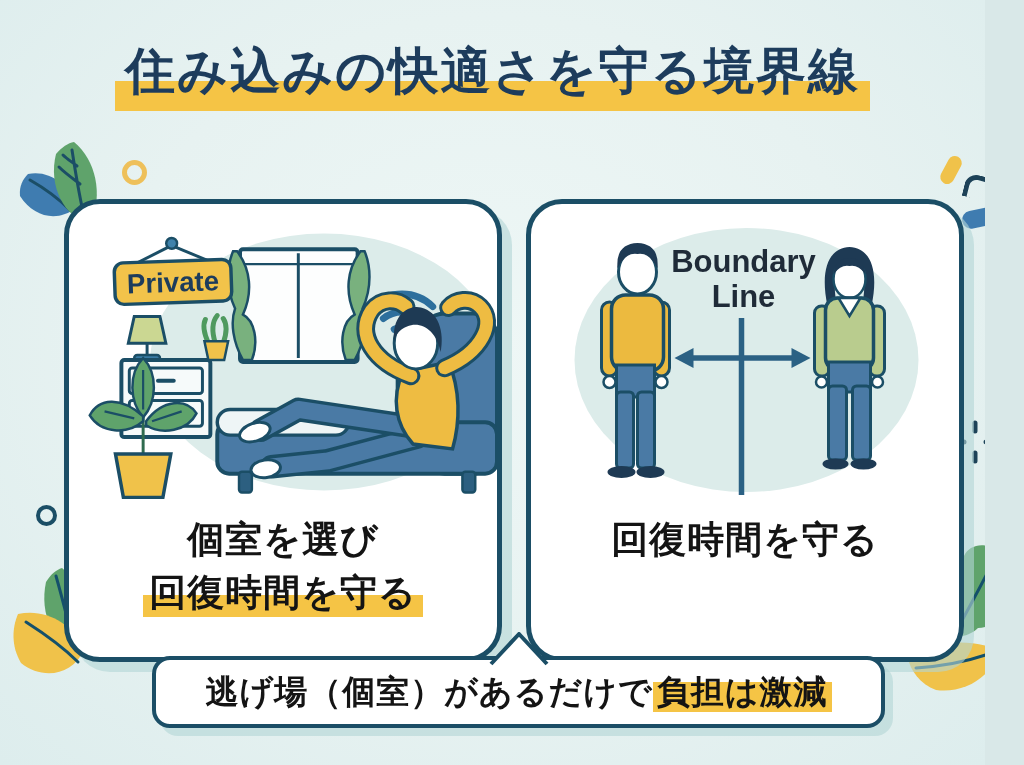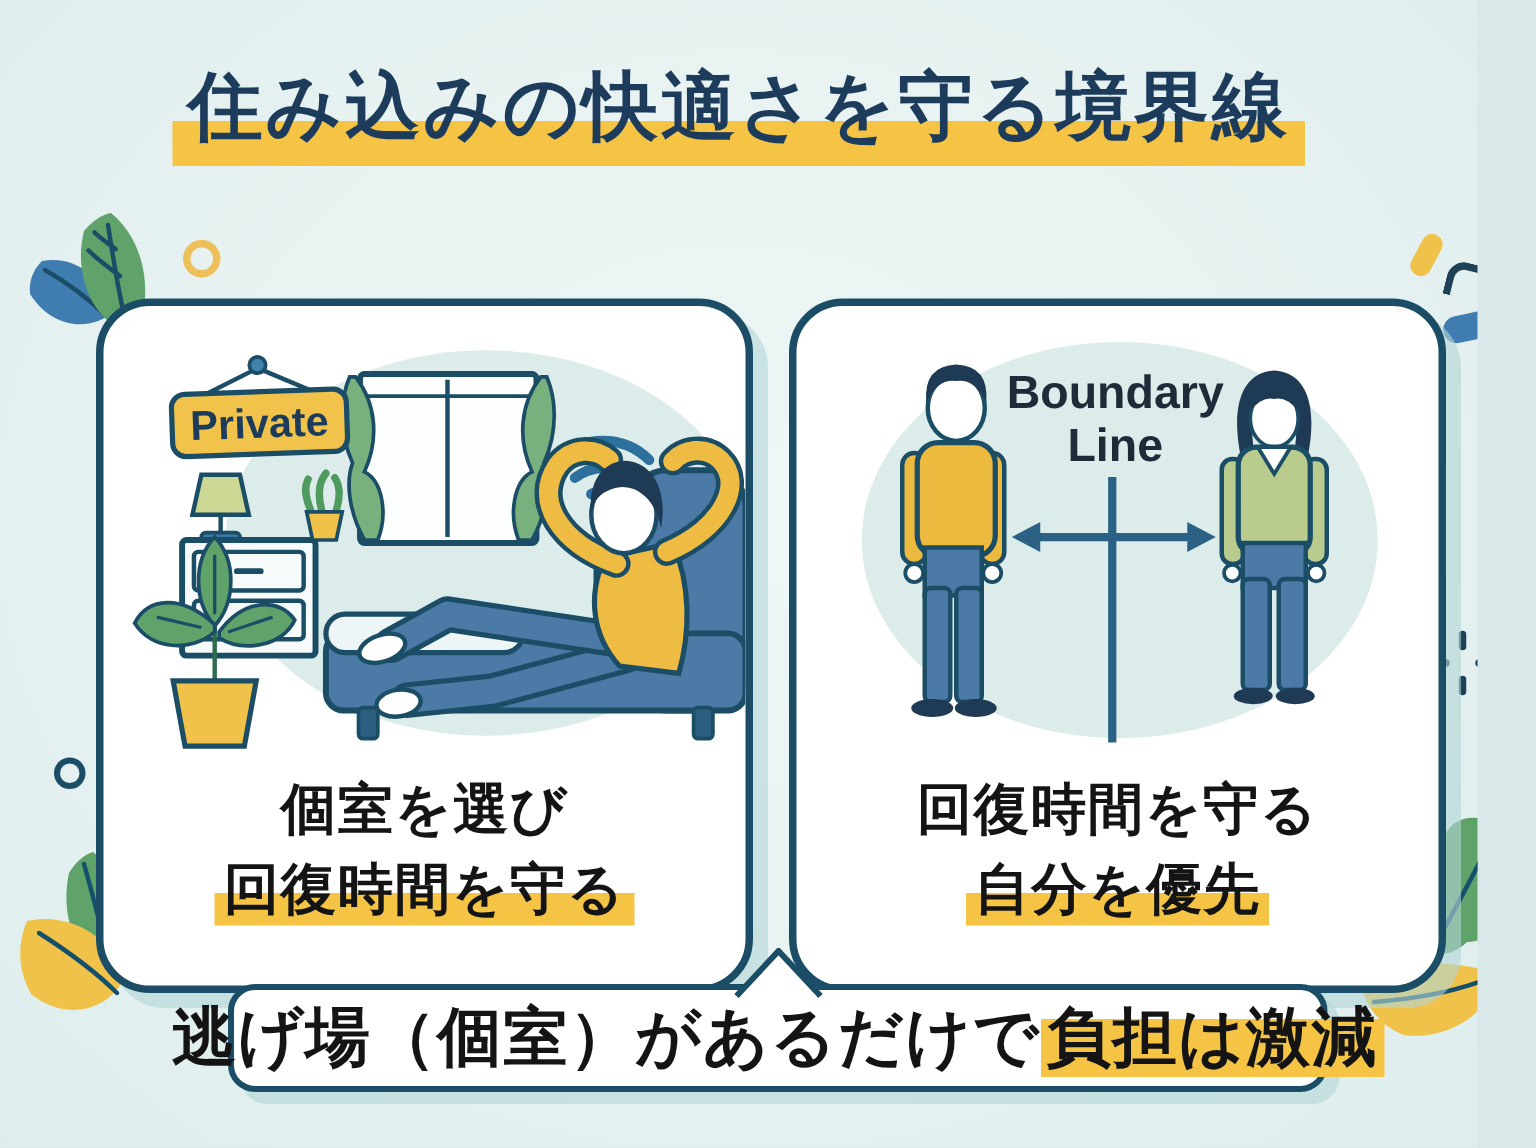--- a/index.html
+++ b/index.html
@@ -37,21 +37,21 @@
     padding:0 6px 4px 6px;
   }
   
   .banner{
     position:absolute;left:152px;top:656px;width:733px;height:72px;z-index:3;
     background:#ffffff;border:4px solid #1b4e66;border-radius:18px;
     box-shadow:8px 8px 0 rgba(178,214,214,.6);
     display:flex;align-items:center;justify-content:center;box-sizing:border-box;
   }
   .banner .notch{position:absolute;top:-28px;left:50%;margin-left:-30px;}
-  .banner-text{font-size:43px;font-weight:800;color:#141414;letter-spacing:1px;white-space:nowrap;text-align:right;}
+  .banner-text{font-size:33px;font-weight:800;color:#141414;letter-spacing:1px;white-space:nowrap;text-align:right;}
   .banner-text .hl{background:linear-gradient(to bottom, rgba(0,0,0,0) 26%, #f5c445 26%, #f5c445 100%);padding:2px 4px;}
   
   .deco{position:absolute;z-index:0;}
   .ring{border-radius:50%;position:absolute;z-index:0;}
   .ring-yellow{left:122px;top:160px;width:15px;height:15px;border:5px solid #eec05a;}
   .ring-navy{left:36px;top:505px;width:13px;height:13px;border:4px solid #1b4e66;}
   .pill{position:absolute;z-index:0;}
   .pill-yellow{left:936px;top:163px;width:30px;height:14px;border-radius:8px;background:#f0c24a;transform:rotate(-62deg);}
   .pill-blue{left:962px;top:209px;width:35px;height:18px;border-radius:10px;background:#3f7cb0;transform:rotate(-12deg);}
   .squiggle{position:absolute;left:964px;top:176px;width:23px;height:19px;border:5px solid #1d4258;border-bottom:none;border-radius:12px 12px 0 0;transform:rotate(14deg);z-index:0;}
@@ -225,21 +225,20 @@
           <path d="M305,88 L316,106 L327,88 Z" fill="#ffffff" stroke="#1b4e66" stroke-width="2.5"></path>
           <rect x="295" y="152" width="42" height="30" fill="#4a7aa5" stroke="#1b4e66" stroke-width="3"></rect>
           <rect x="295" y="176" width="18" height="74" rx="4" fill="#4a7aa5" stroke="#1b4e66" stroke-width="3"></rect>
           <rect x="319" y="176" width="18" height="74" rx="4" fill="#4a7aa5" stroke="#1b4e66" stroke-width="3"></rect>
           <ellipse cx="302" cy="254" rx="13" ry="5.5" fill="#1e3a54"></ellipse>
           <ellipse cx="330" cy="254" rx="13" ry="5.5" fill="#1e3a54"></ellipse>
         </g>
       </svg>
       <div class="caption">
         <div>回復時間を守る</div>
-        <div><span class="hl">自分を優先</span></div>
       </div>
     </section>
   </div>
 
   <div class="banner">
     <svg class="notch" width="60" height="34" viewBox="0 0 60 34">
       <path d="M2,32 L30,2 L58,32" fill="#ffffff" stroke="#1b4e66" stroke-width="4" stroke-linejoin="round"></path>
     </svg>
     <div class="banner-text">
       <span>逃げ場（個室）があるだけで</span><span class="hl">負担は激減</span>

